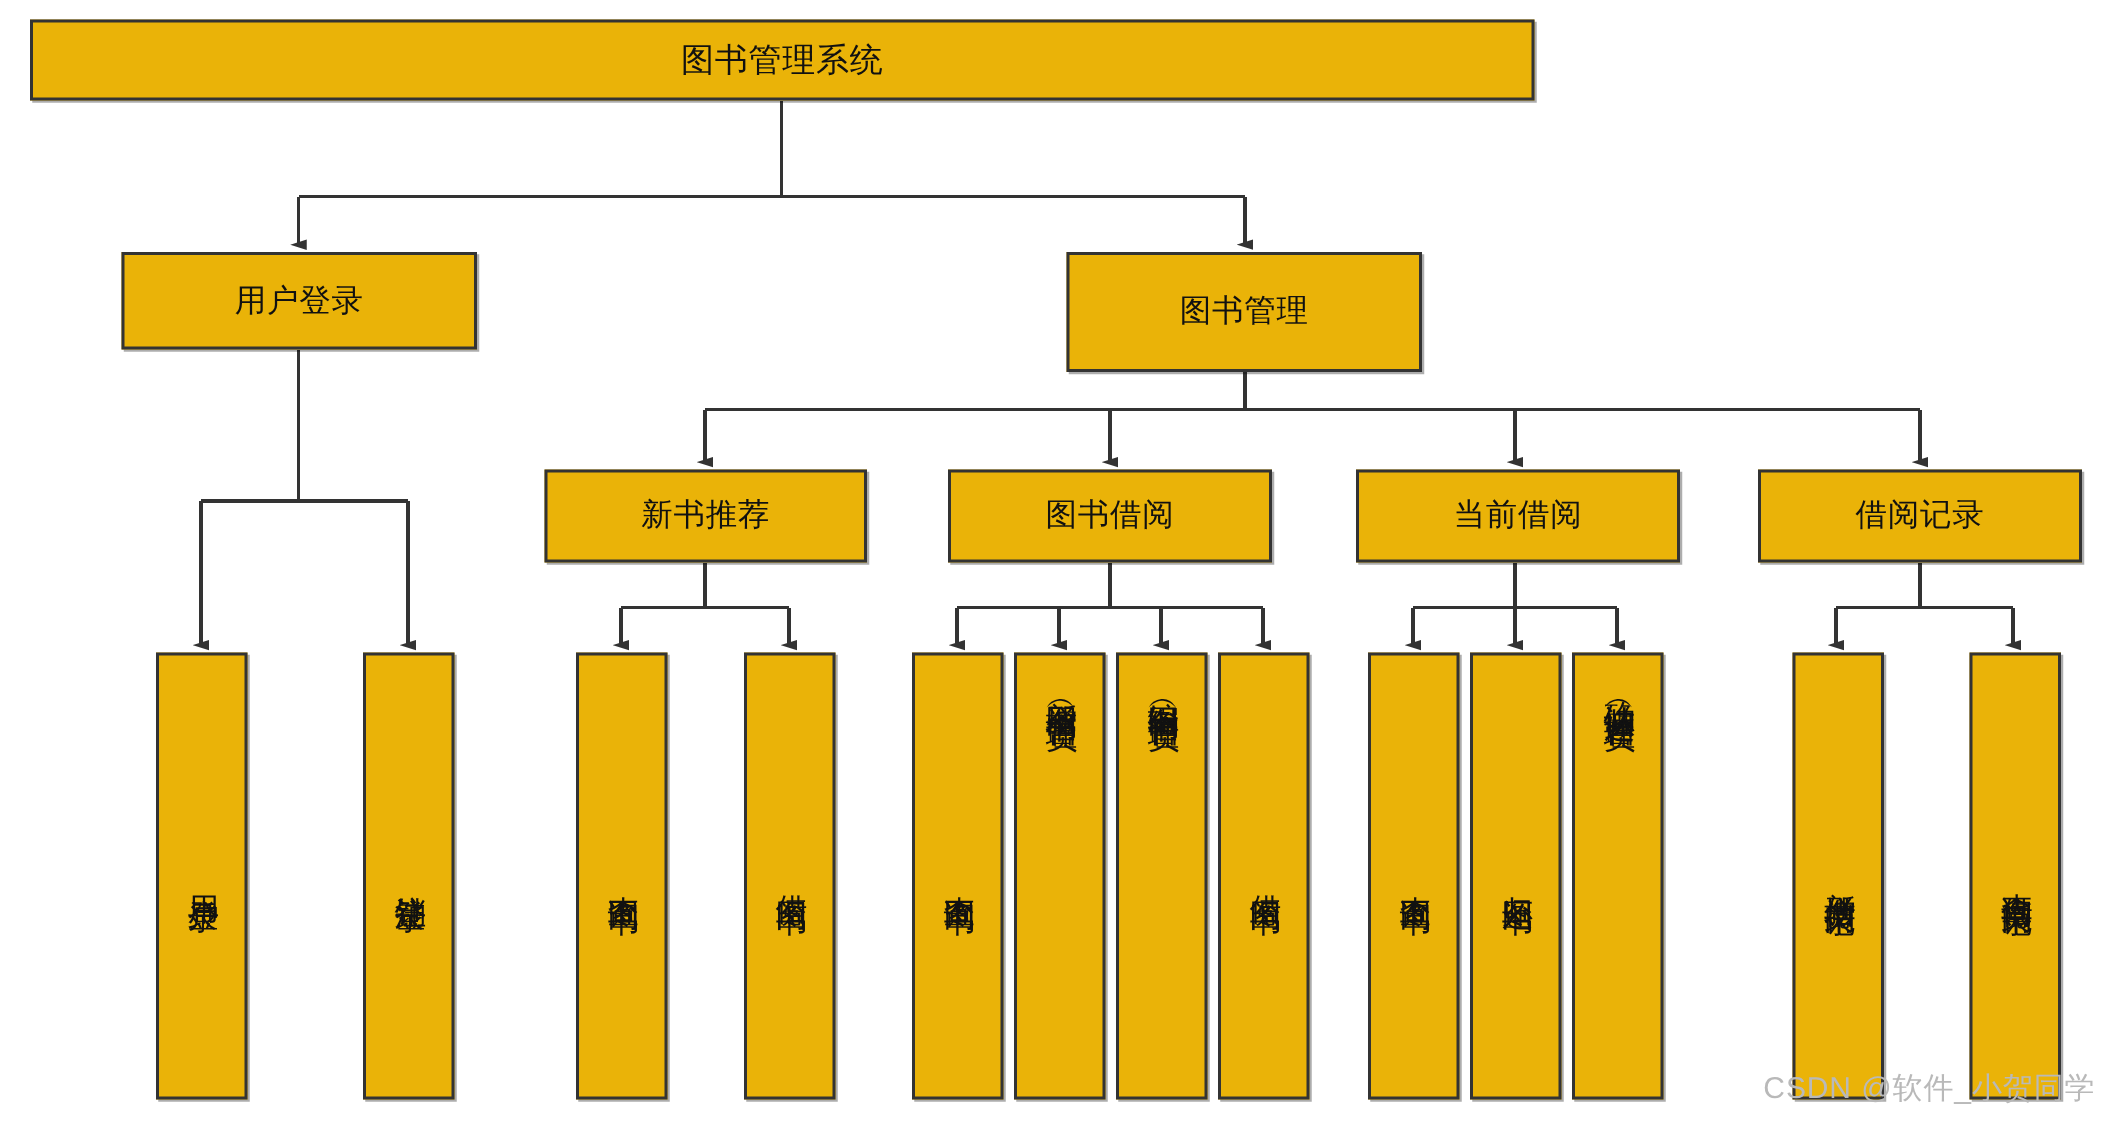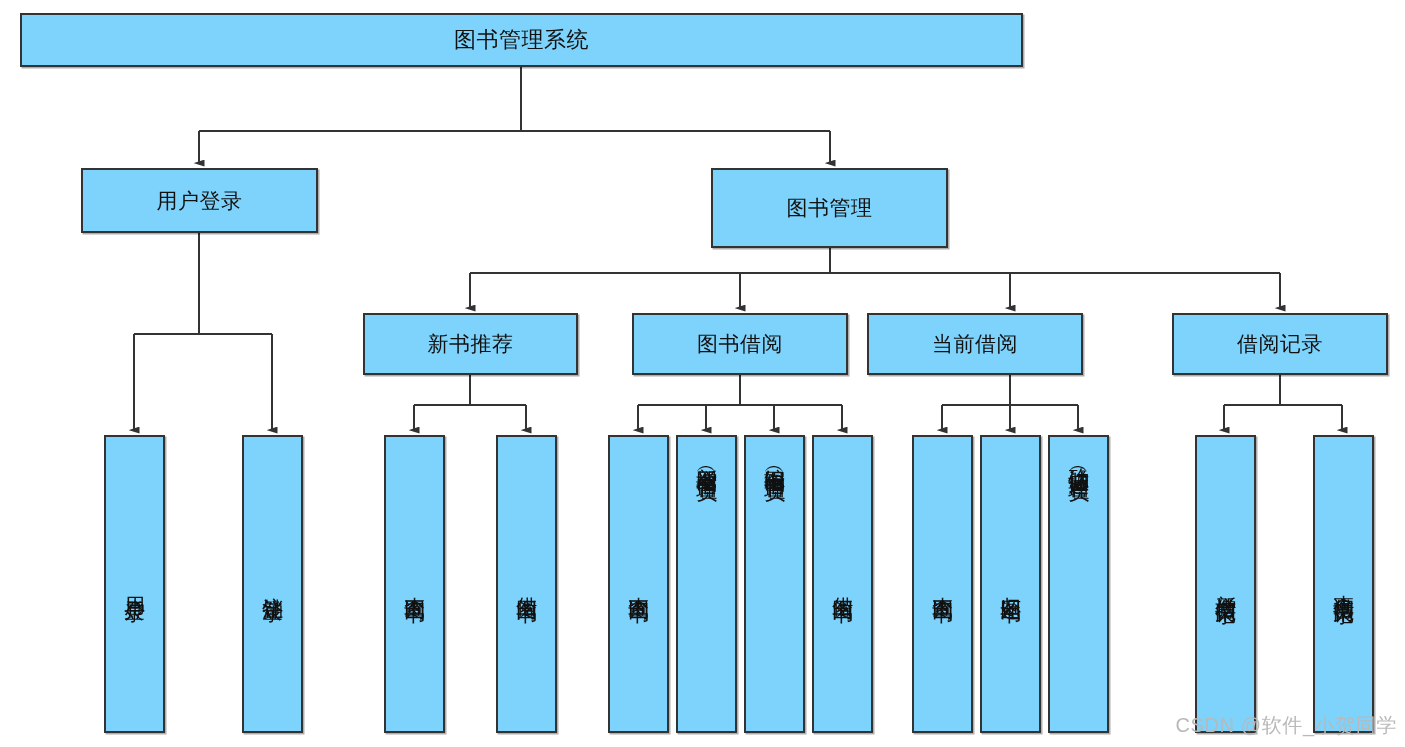--- a/index.html
+++ b/index.html
@@ -22,21 +22,21 @@
     position: absolute;
     left: 0;
     top: 0;
     width: 1405px;
     height: 747px;
     pointer-events: none;
   }
   .node {
     position: absolute;
     box-sizing: border-box;
-    background: #7dd3fc;
+    background: #eab308;
     border: 2px solid #333333;
     box-shadow: 1.5px 1.5px 0 0 rgba(0,0,0,0.32);
     display: flex;
     align-items: center;
     justify-content: center;
     color: #111111;
   }
   .node-label {
     font-size: 21px;
     line-height: 1.12;
@@ -140,21 +140,21 @@
   <div class="node" style="left:711px; top:168px; width:237px; height:80px;">
     <span class="node-label">图书管理</span>
   </div>
 
   <div class="node" style="left:363px; top:313px; width:215px; height:62px;">
     <span class="node-label">新书推荐</span>
   </div>
   <div class="node" style="left:632px; top:313px; width:216px; height:62px;">
     <span class="node-label">图书借阅</span>
   </div>
-  <div class="node" style="left:867px; top:313px; width:216px; height:62px;">
+  <div class="node" style="left:904px; top:313px; width:216px; height:62px;">
     <span class="node-label">当前借阅</span>
   </div>
   <div class="node" style="left:1172px; top:313px; width:216px; height:62px;">
     <span class="node-label">借阅记录</span>
   </div>
 
   <div class="node leaf center-v" style="left:104px; top:435px; width:61px; height:298px;">
     <span class="node-label">用户登录</span>
   </div>
   <div class="node leaf center-v" style="left:242px; top:435px; width:61px; height:298px;">

